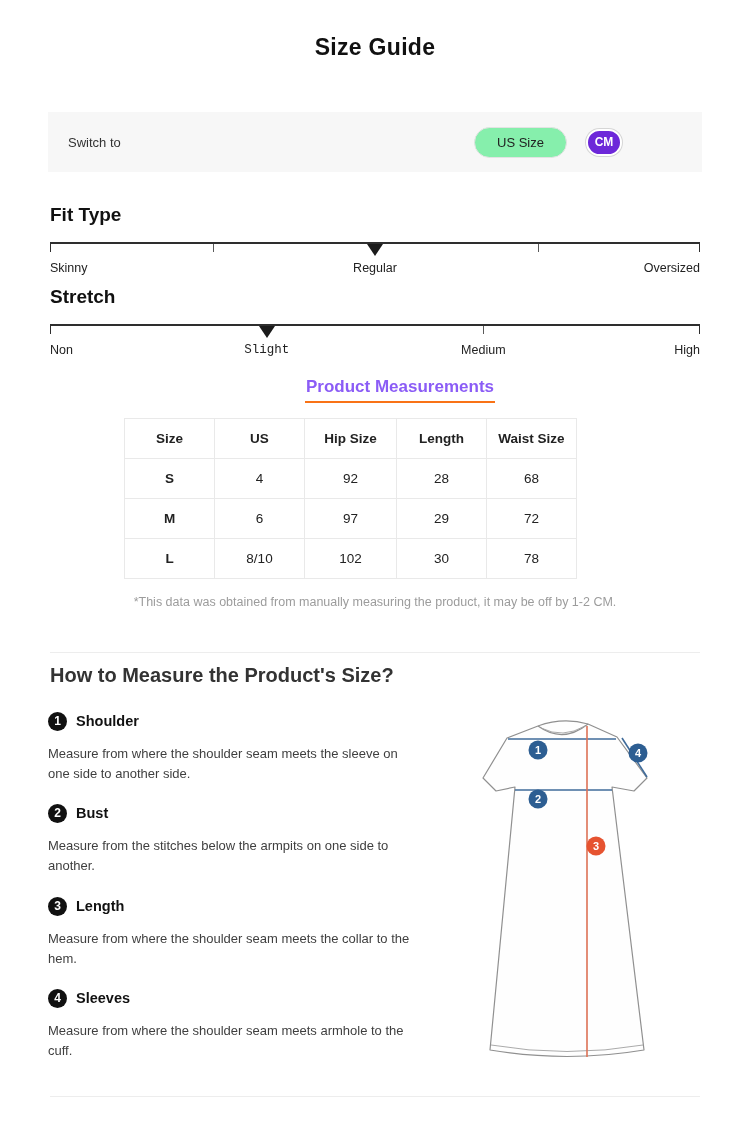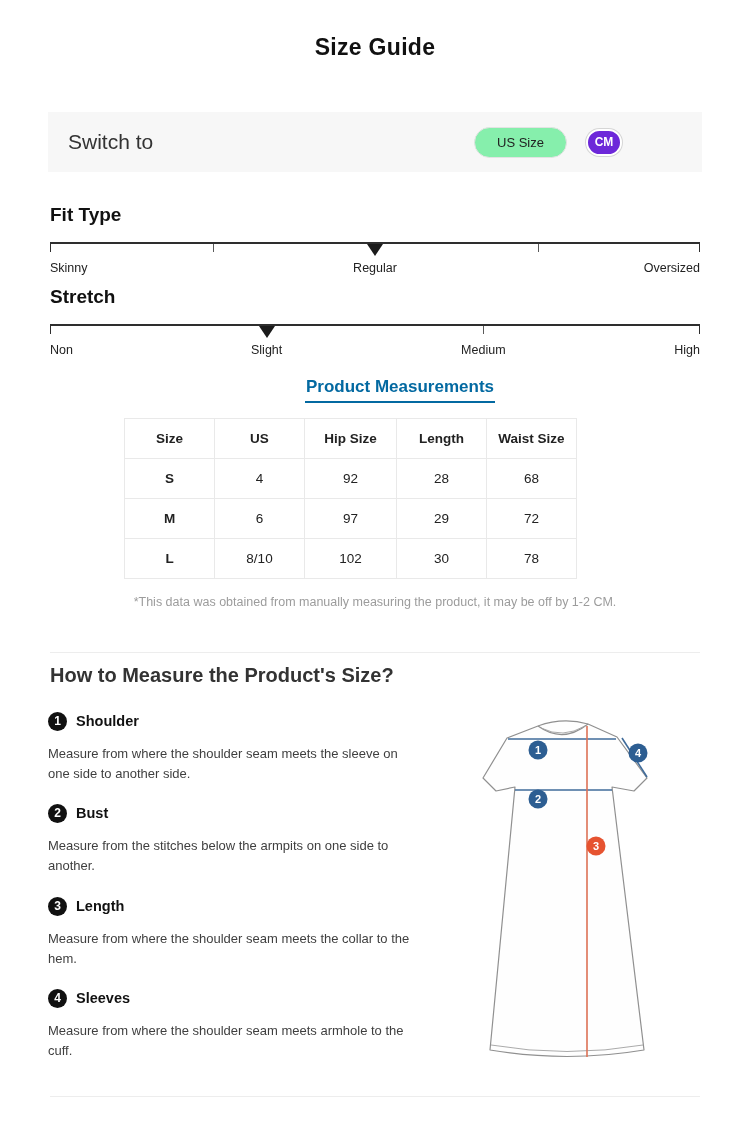--- a/index.html
+++ b/index.html
@@ -11,21 +11,21 @@
   }
   .page-title {
     position:absolute; top:34px; left:0; width:750px; text-align:center;
     font-size:23px; font-weight:bold; color:#111; letter-spacing:.3px;
   }
   
   .unit-bar {
     position:absolute; left:48px; top:112px; width:654px; height:60px;
     background:#f7f7f7; display:flex; align-items:center;
   }
-  .unit-label { margin-left:20px; font-size:21px; color:#333; }
+  .unit-label { margin-left:20px; font-size:13px; color:#333; }
   .unit-spacer { flex:1; }
   .us-size-btn {
     height:31px; padding:0 22px; background:#86efac; border:1px solid #e3e3e3;
     border-radius:16px; font-size:13px; color:#222; display:flex; align-items:center;
     margin-right:19px; cursor:pointer;
   }
   .cm-toggle {
     height:27px; min-width:36px; padding:0 6px; background:#6d28d9; color:#fff;
     border:2px solid #fff; box-shadow:0 0 0 1px #d6d6d6; border-radius:14px;
     font-size:12px; font-weight:bold; display:flex; align-items:center; justify-content:center;
@@ -44,28 +44,28 @@
   .tri {
     position:absolute; top:2px; width:0; height:0;
     border-left:8px solid transparent; border-right:8px solid transparent;
     border-top:12px solid #1b1b1b;
   }
   .slider-labels { position:absolute; left:50px; width:650px; height:16px; font-size:12.5px; color:#222; }
   .lbl-fit { top:261px; } .lbl-stretch { top:343px; }
   .slider-labels span { position:absolute; white-space:nowrap; }
   .at-0 { left:0; }
   .at-50 { left:50%; transform:translateX(-50%); }
-  .at-33 { left:33.33%; transform:translateX(-50%); }
+  .at-33 { left:33.33%; transform:translateX(-50%);font-family:Liberation Mono, monospace; }
   .at-67 { left:66.67%; transform:translateX(-50%); }
   .at-100 { right:0; }
   
   .pm-title-wrap { position:absolute; top:377px; left:100px; width:600px; text-align:center; }
   .pm-title {
-    display:inline-block; font-size:17px; font-weight:bold; color:#0369a1;
-    border-bottom:2px solid #0369a1; padding:0 1px 4px;
+    display:inline-block; font-size:17px; font-weight:bold; color:#8b5cf6;
+    border-bottom:2px solid #f97316; padding:0 1px 4px;
   }
   table.size-table {
     position:absolute; left:124px; top:418px; width:452px;
     border-collapse:collapse; table-layout:fixed;
   }
   .size-table th, .size-table td {
     border:1px solid #e9e9e9; height:40px; text-align:center;
     font-size:13.5px; color:#222; font-weight:normal; padding:0 2px;margin-left:28px;
   }
   .size-table th { font-weight:bold; }

